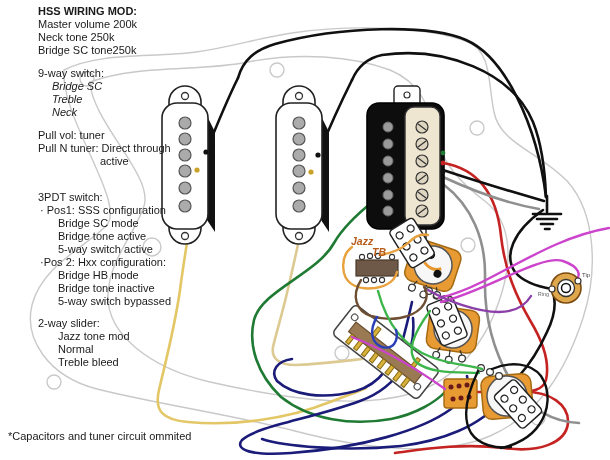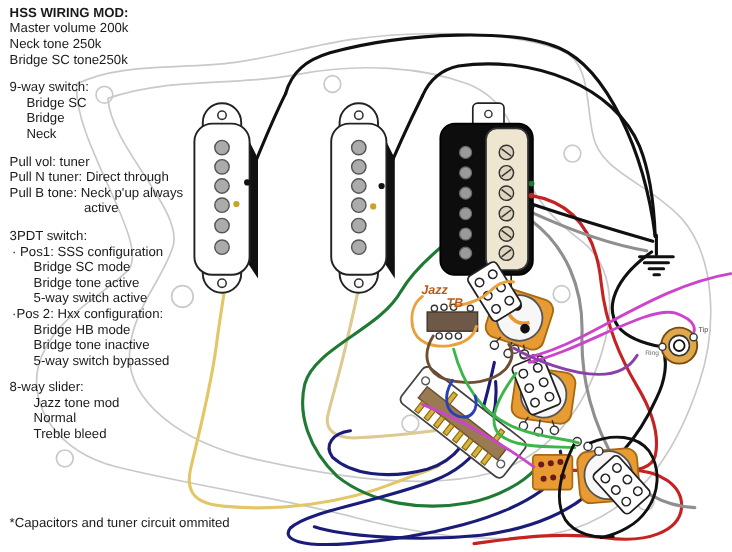--- a/index.html
+++ b/index.html
@@ -1,22 +1,22 @@
 <!DOCTYPE html>
 <html><head>
 <meta charset="utf-8">
 <style>
   html,body{margin:0;padding:0;background:#ffffff;}
   #stage{position:relative;width:610px;height:460px;background:#ffffff;overflow:hidden;
          font-family:"Liberation Sans",sans-serif;color:#1a1a1a;}
   #diagram-svg{position:absolute;left:0;top:0;}
   .tblock{position:absolute;left:8px;font-size:11px;line-height:13px;white-space:nowrap;}
-  .tline{height:13px;}
+  .tline{height:13px;margin-left:30px;}
   .b{font-weight:700;}
-  .ind1{padding-left:14px;}
+  .ind1{padding-left:14px;font-style:italic;}
   .ind2{padding-left:20px;}
   .ind3{padding-left:62px;}
   .bullet{padding-left:2px;}
   .svgtxt{font-family:"Liberation Sans",sans-serif;}
 </style>
 </head>
 <body>
 
 <div id="stage">
 
@@ -288,45 +288,44 @@
   <div class="tblock" style="top:5px">
     <div class="tline b">HSS WIRING MOD:</div>
     <div class="tline">Master volume 200k</div>
     <div class="tline">Neck tone 250k</div>
     <div class="tline">Bridge SC tone250k</div>
   </div>
 
   <div class="tblock" style="top:67px">
     <div class="tline">9-way switch:</div>
     <div class="tline ind1">Bridge SC</div>
-    <div class="tline ind1">Bridge</div>
+    <div class="tline ind1">Treble</div>
     <div class="tline ind1">Neck</div>
   </div>
 
   <div class="tblock" style="top:129px">
     <div class="tline">Pull vol: tuner</div>
     <div class="tline">Pull N tuner: Direct through</div>
-    <div class="tline">Pull B tone: Neck p'up always</div>
     <div class="tline ind3">active</div>
   </div>
 
   <div class="tblock" style="top:191px">
     <div class="tline">3PDT switch:</div>
     <div class="tline bullet">· Pos1: SSS configuration</div>
     <div class="tline ind2">Bridge SC mode</div>
     <div class="tline ind2">Bridge tone active</div>
     <div class="tline ind2">5-way switch active</div>
     <div class="tline bullet">·Pos 2: Hxx configuration:</div>
     <div class="tline ind2">Bridge HB mode</div>
     <div class="tline ind2">Bridge tone inactive</div>
     <div class="tline ind2">5-way switch bypassed</div>
   </div>
 
   <div class="tblock" style="top:317px">
-    <div class="tline">8-way slider:</div>
+    <div class="tline">2-way slider:</div>
     <div class="tline ind2">Jazz tone mod</div>
     <div class="tline ind2">Normal</div>
     <div class="tline ind2">Treble bleed</div>
   </div>
 
   <div class="tblock" style="top:430px">*Capacitors and tuner circuit ommited</div>
 
 </div>
 
 </body></html>

